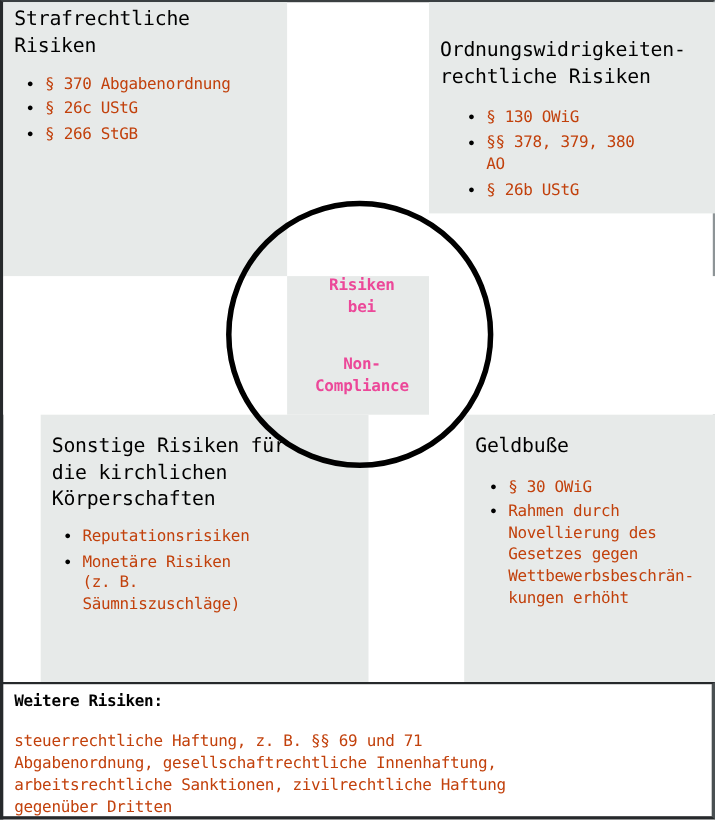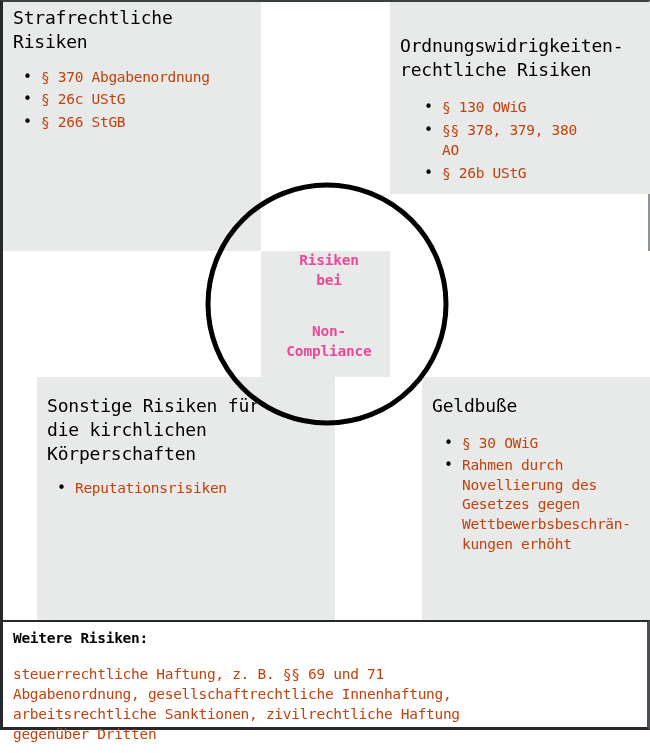--- a/index.html
+++ b/index.html
@@ -143,21 +143,21 @@
     letter-spacing: -0.2px;
   }
   #centre-label .l2 { margin-top: 30px; }
 
   
   #weitere-box {
     position: absolute;
     left: 0;
     top: 620px;
     width: 650px;
-    height: 110px;
+    height: 125px;
     background: #ffffff;
     border-top: 2px solid #26292b;
     border-left: 3px solid #26292b;
     border-right: 3px solid #4a5052;
     border-bottom: 3px solid #26292b;
     box-sizing: border-box;
     padding: 8px 10px 0 10px;
   }
   #weitere-box .wb-title {
     font-weight: bold;
@@ -208,20 +208,23 @@
       </div>
     </div>
 
     <div class="panel panel-bl">
       <div class="panel-inner">
         <div class="panel-heading" style="white-space:pre-line;">Sonstige Risiken für
 die kirchlichen
 Körperschaften</div>
         <ul class="bullets">
           <li>Reputationsrisiken</li>
+          <li>Monetäre Risiken
+ (z. B.
+ Säumniszuschläge)</li>
         </ul>
       </div>
     </div>
 
     <div class="panel panel-br">
       <div class="panel-inner">
         <div class="panel-heading">Geldbuße</div>
         <ul class="bullets">
           <li>§ 30 OWiG</li>
           <li>Rahmen durch

